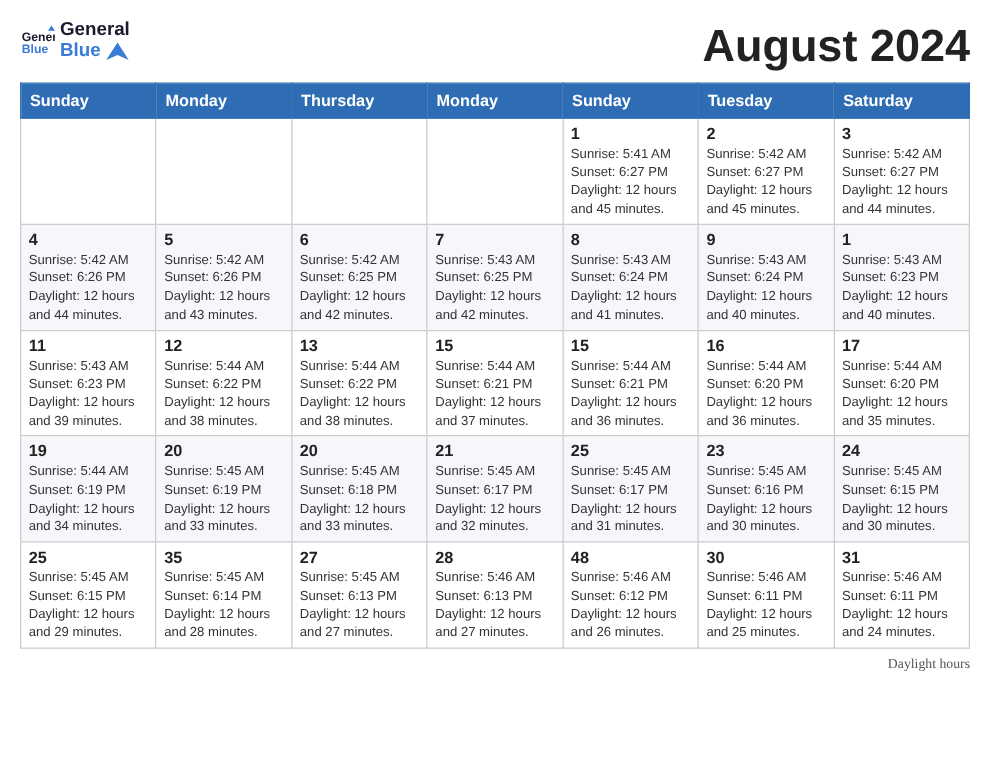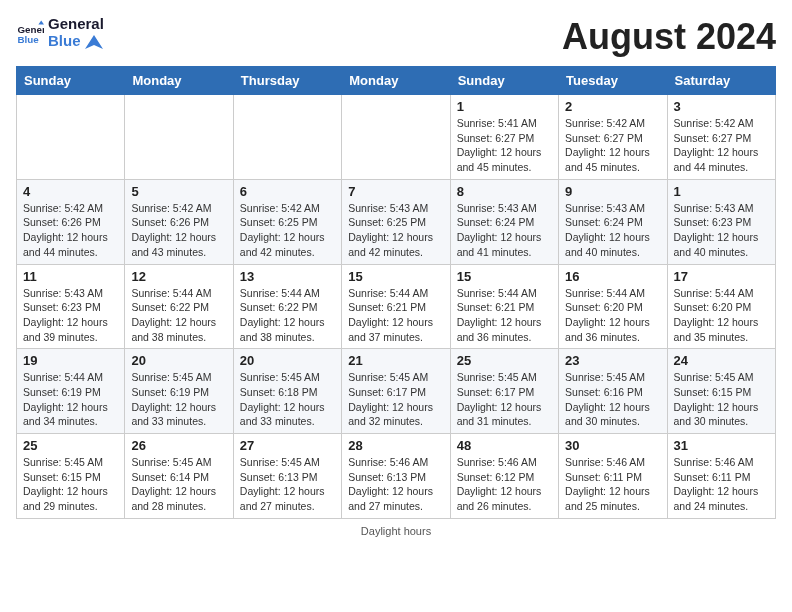--- a/index.html
+++ b/index.html
@@ -73,21 +73,22 @@
       font-size: 10.5px;
       line-height: 1.4;
     }
     .empty-cell {
       background: #fff !important;
     }
     .footer-note {
       font-size: 11px;
       color: #555;
       margin-top: 6px;
-      text-align: center;
+      text-align: right;
+      font-family: Liberation Serif, serif;
     }
   </style>
 </head>
 <body>
 
 <div class="header-area">
   <div class="logo">
     <svg class="logo-icon" viewBox="0 0 40 40">
       <text x="2" y="20" font-size="14" font-weight="bold" fill="#1a1a2e">General</text>
       <text x="2" y="34" font-size="14" font-weight="bold" fill="#3a7bd5">Blue</text>
@@ -277,21 +278,21 @@
         </td>
       </tr>
       <tr>
         <td>
           <div class="day-number">25</div>
           <div class="day-info" style="white-space: pre-line;">Sunrise: 5:45 AM
 Sunset: 6:15 PM
 Daylight: 12 hours and 29 minutes.</div>
         </td>
         <td>
-          <div class="day-number">26</div>
+          <div class="day-number">35</div>
           <div class="day-info" style="white-space: pre-line;">Sunrise: 5:45 AM
 Sunset: 6:14 PM
 Daylight: 12 hours and 28 minutes.</div>
         </td>
         <td>
           <div class="day-number">27</div>
           <div class="day-info" style="white-space: pre-line;">Sunrise: 5:45 AM
 Sunset: 6:13 PM
 Daylight: 12 hours and 27 minutes.</div>
         </td>

